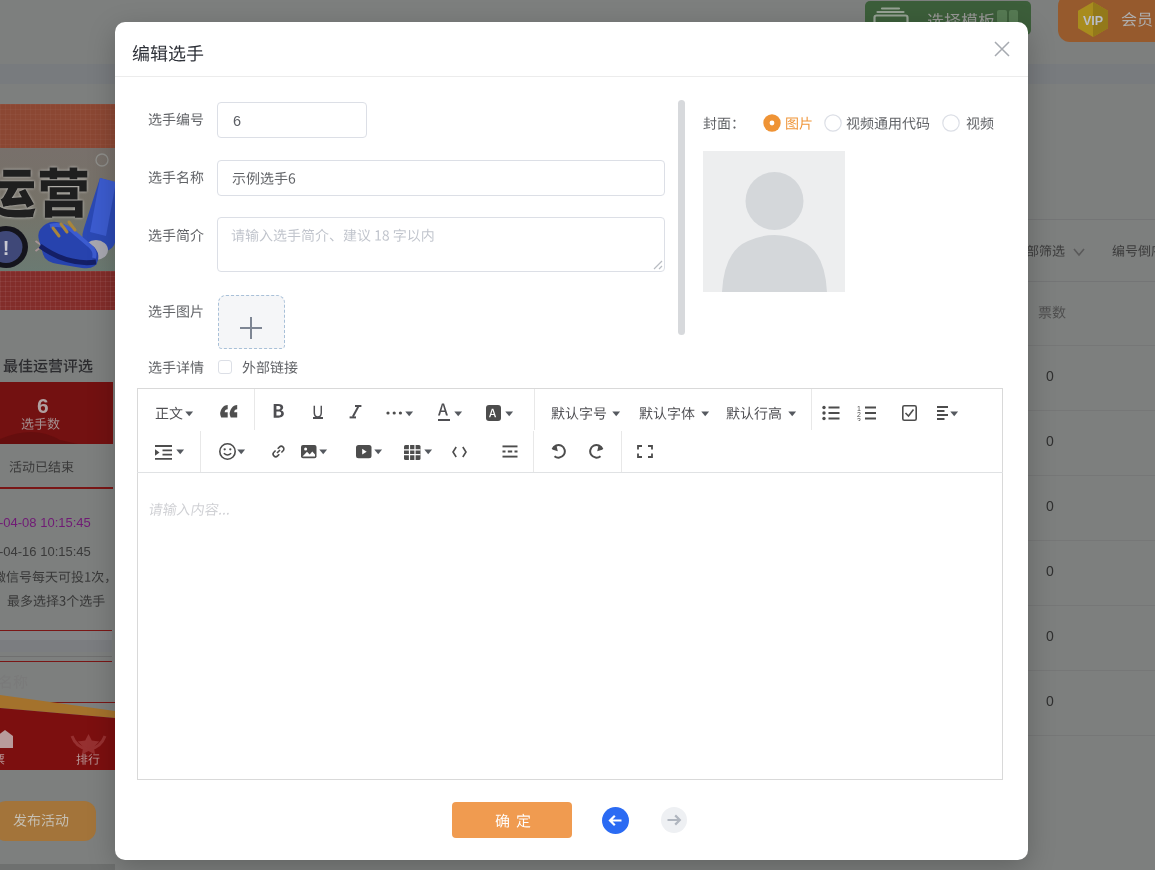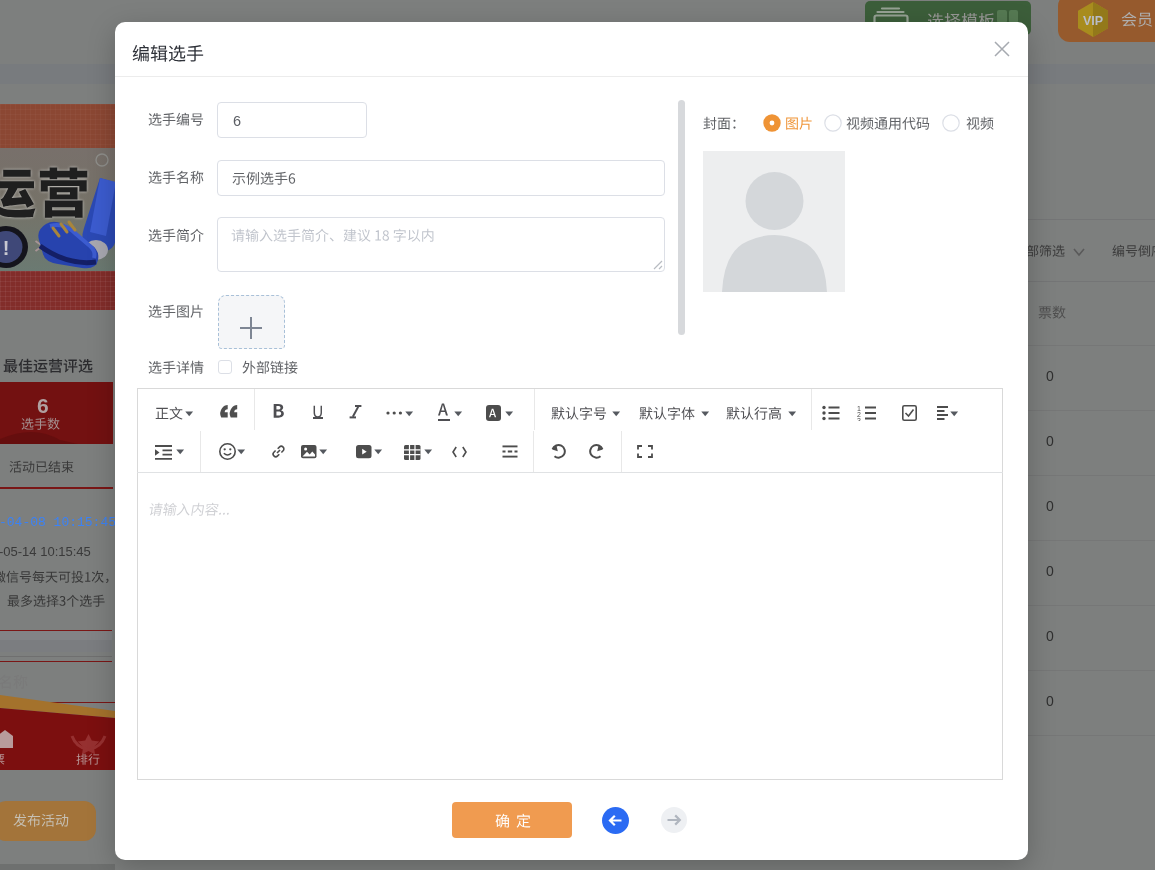--- a/index.html
+++ b/index.html
@@ -191,22 +191,22 @@
 <svg class="t" style="left:9px;top:460px;" width="65.00" height="15.08" viewBox="0 0 65.00 15.08">
     <g fill="#3a3a3a" transform="translate(0,11.70) scale(0.013000,-0.013000)">
       <use href="#gr6d3b" x="0"></use>
       <use href="#gr52a8" x="1000"></use>
       <use href="#gr5df2" x="2000"></use>
       <use href="#gr7ed3" x="3000"></use>
       <use href="#gr675f" x="4000"></use>
     </g>
   </svg>
 <div class="abs" style="left:0;top:487px;width:113px;height:1.5px;background:#7a1616"></div>
-<div class="lat" style="left:-1px;top:516.2px;font-size:13px;color:#3b82f6;font-family:Liberation Mono, monospace;">-04-08 10:15:45</div>
-<div class="lat" style="left:-1px;top:544.6px;font-size:13px;color:#3a3a3a;">-05-14 10:15:45</div>
+<div class="lat" style="left:-1px;top:516.2px;font-size:13px;color:#701a75;">-04-08 10:15:45</div>
+<div class="lat" style="left:-1px;top:544.6px;font-size:13px;color:#3a3a3a;">-04-16 10:15:45</div>
 <svg class="t" style="left:-7px;top:569.6px;" width="124.21" height="15.08" viewBox="0 0 124.21 15.08">
     <g fill="#383838" transform="translate(0,11.70) scale(0.013000,-0.013000)">
       <use href="#gr5fae" x="0"></use>
       <use href="#gr4fe1" x="1000"></use>
       <use href="#gr53f7" x="2000"></use>
       <use href="#gr6bcf" x="3000"></use>
       <use href="#gr5929" x="4000"></use>
       <use href="#gr53ef" x="5000"></use>
       <use href="#gr6295" x="6000"></use>
       <use href="#gr31" x="7000"></use>

